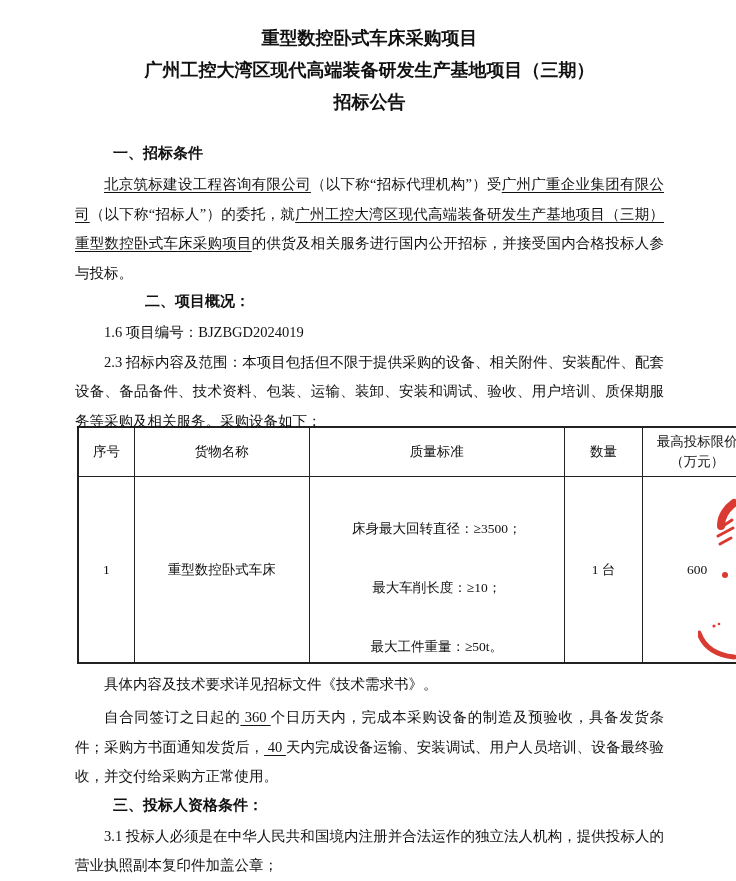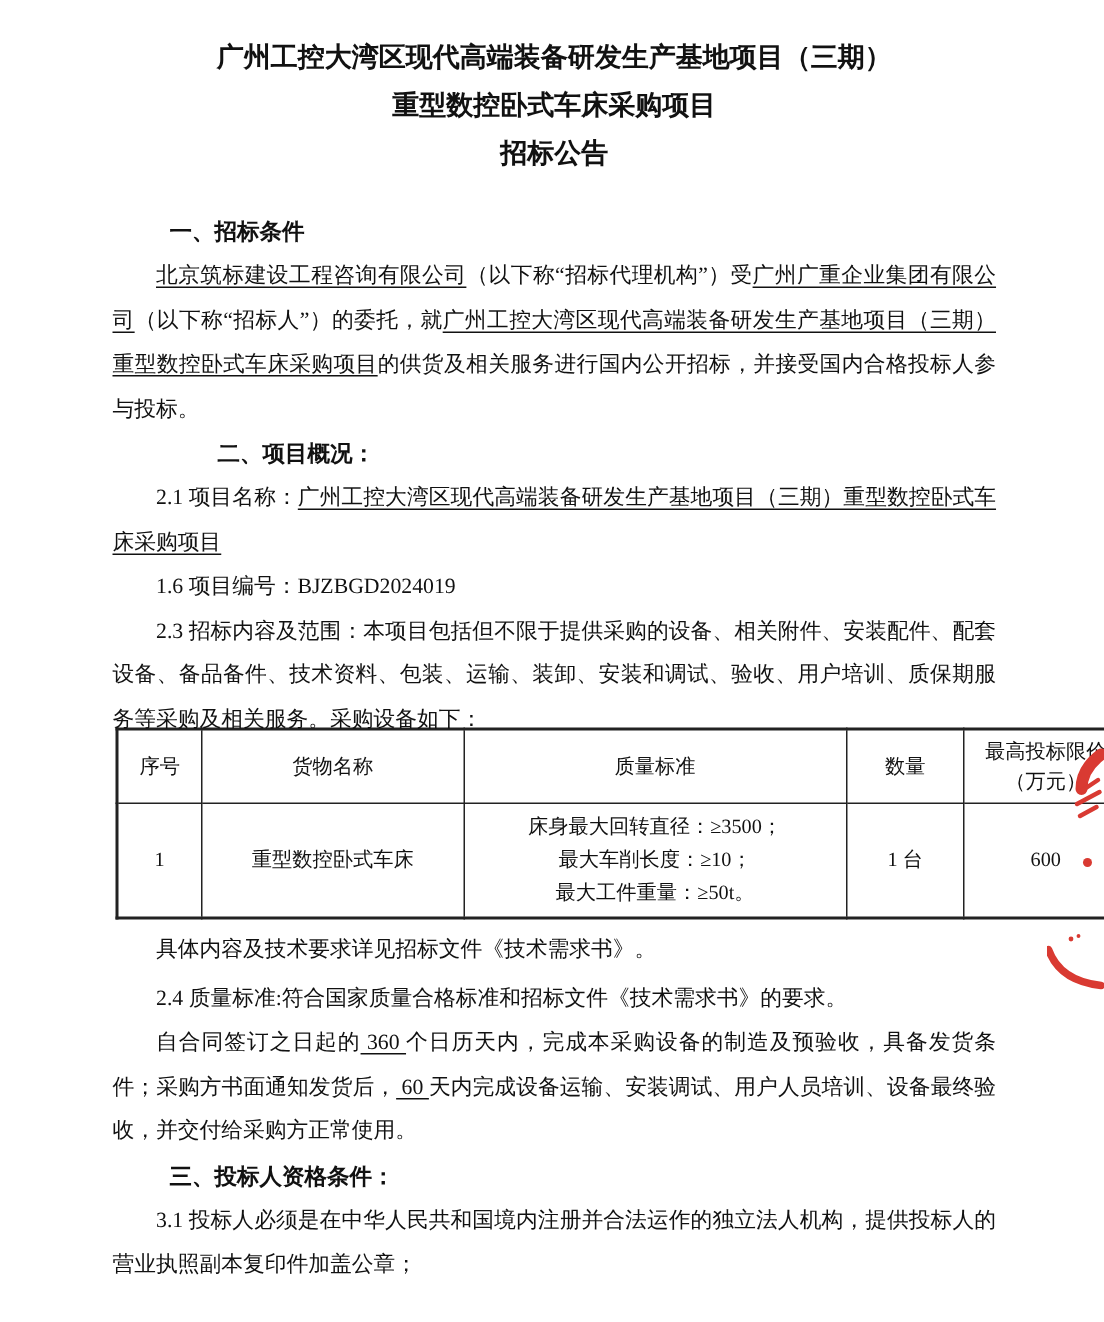--- a/index.html
+++ b/index.html
@@ -15,21 +15,21 @@
     padding: 22px 72px 0 75px;
   }
   .title-line {
     text-align: center;
     font-weight: bold;
     font-size: 18px;
     line-height: 32px;
   }
   .title-block { margin-bottom: 22px; }
   .heading {
-    font-family: Liberation Sans, sans-serif;
+    font-family: Liberation Mono, monospace;
     font-weight: bold;
     font-size: 15px;
     line-height: 30px;
     margin: 0;
   }
   .h-ind1 { padding-left: 38px; }
   .h-ind2 { padding-left: 70px; }
   .p {
     font-size: 14.5px;
     line-height: 29.5px;
@@ -58,50 +58,49 @@
     border: 1px solid #222222;
     text-align: center;
     vertical-align: middle;
     padding: 4px 6px;
     font-weight: normal;
   }
   table.goods thead tr { height: 44px; }
   table.goods thead th { line-height: 20px; }
   table.goods tbody tr { height: 76px; }
   td.spec { text-align: left; padding-left: 10px; }
-  td.spec div { line-height: 22px; }
+  td.spec div { line-height: 22px; margin-top: 37px; }
   .stamp {
     position: absolute;
     right: 0;
     top: 497px;
     width: 38px;
     height: 168px;
     pointer-events: none;
   }
   .stamp path, .stamp line { stroke: #d93a32; fill: none; stroke-linecap: round; }
   .stamp circle { fill: #d93a32; }
 </style>
 </head>
 <body>
 
 <div class="page">
 
   <div class="title-block">
+    <div class="title-line">重型数控卧式车床采购项目</div>
     <div class="title-line">广州工控大湾区现代高端装备研发生产基地项目（三期）</div>
-    <div class="title-line">重型数控卧式车床采购项目</div>
     <div class="title-line">招标公告</div>
   </div>
 
   <div class="heading h-ind1">一、招标条件</div>
 
   <p class="p"><span class="u">北京筑标建设工程咨询有限公司</span><span>（以下称“招标代理机构”）受</span><span class="u">广州广重企业集团有限公司</span><span>（以下称“招标人”）的委托，就</span><span class="u">广州工控大湾区现代高端装备研发生产基地项目（三期）重型数控卧式车床采购项目</span><span>的供货及相关服务进行国内公开招标，并接受国内合格投标人参与投标。</span></p>
 
   <div class="heading h-ind2">二、项目概况：</div>
 
-  <p class="p"><span>2.1 项目名称：</span><span class="u">广州工控大湾区现代高端装备研发生产基地项目（三期）重型数控卧式车床采购项目</span></p>
 
   <p class="p">1.6 项目编号：BJZBGD2024019</p>
 
   <p class="p">2.3 招标内容及范围：本项目包括但不限于提供采购的设备、相关附件、安装配件、配套设备、备品备件、技术资料、包装、运输、装卸、安装和调试、验收、用户培训、质保期服务等采购及相关服务。采购设备如下：</p>
 
   <table class="goods">
     <colgroup>
       <col style="width:48px">
         <col style="width:149px">
         <col style="width:217px">
@@ -127,25 +126,24 @@
           <div>最大工件重量：≥50t。</div>
         </td>
         <td>1 台</td>
         <td>600</td>
       </tr>
     </tbody>
   </table>
 
   <p class="note">具体内容及技术要求详见招标文件《技术需求书》。</p>
 
-  <p class="p">2.4 质量标准:符合国家质量合格标准和招标文件《技术需求书》的要求。</p>
 
 
 
-  <p class="p"><span>自合同签订之日起的</span><span class="u"> 360 </span><span>个日历天内，完成本采购设备的制造及预验收，具备发货条件；采购方书面通知发货后，</span><span class="u"> 60 </span><span>天内完成设备运输、安装调试、用户人员培训、设备最终验收，并交付给采购方正常使用。</span></p>
+  <p class="p"><span>自合同签订之日起的</span><span class="u"> 360 </span><span>个日历天内，完成本采购设备的制造及预验收，具备发货条件；采购方书面通知发货后，</span><span class="u"> 40 </span><span>天内完成设备运输、安装调试、用户人员培训、设备最终验收，并交付给采购方正常使用。</span></p>
 
   <div class="heading h-ind1">三、投标人资格条件：</div>
 
   <p class="p">3.1 投标人必须是在中华人民共和国境内注册并合法运作的独立法人机构，提供投标人的营业执照副本复印件加盖公章；</p>
 
   <svg class="stamp" viewBox="0 0 38 168" aria-hidden="true">
     <path d="M36,6 C28,12 23,20 23,29" stroke-width="8"></path>
     <path d="M22,31 L34,23" stroke-width="3"></path>
     <path d="M20,39 L35,31" stroke-width="3"></path>
     <path d="M22,47 L33,41" stroke-width="3"></path>

